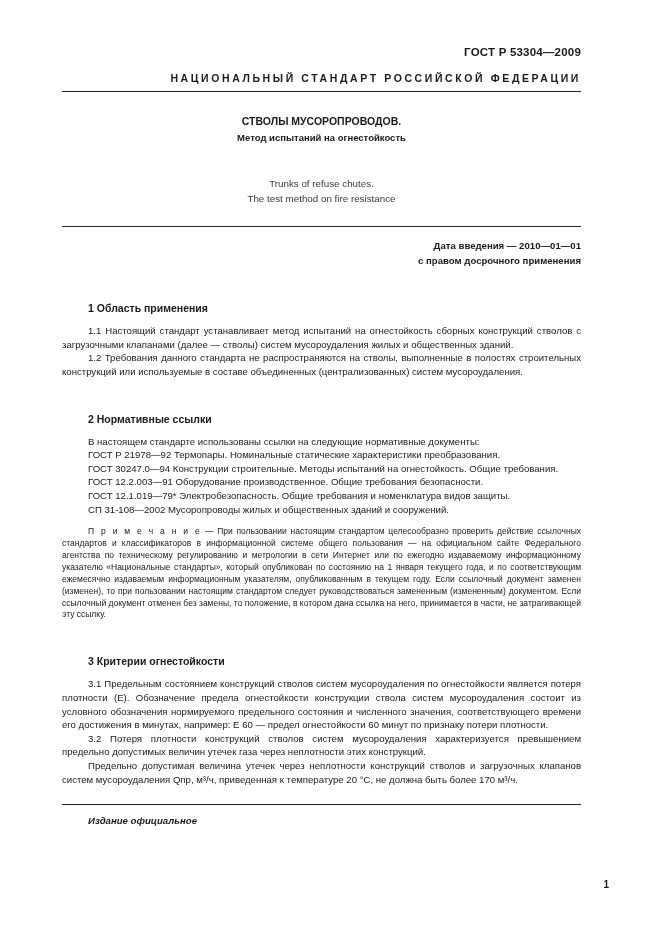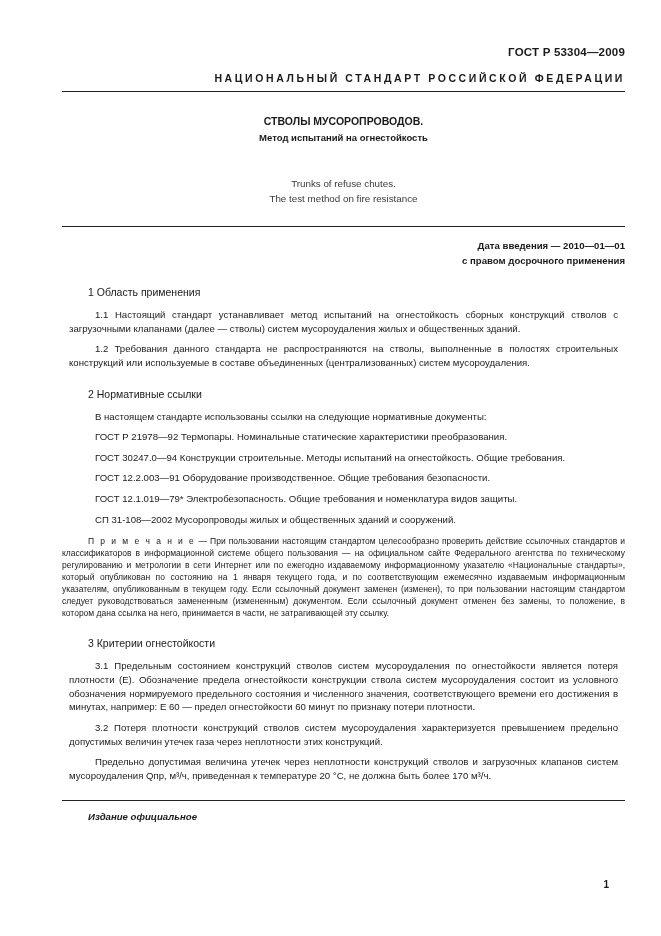--- a/index.html
+++ b/index.html
@@ -14,21 +14,21 @@
     color: #1a1a1a;
     position: relative;
     overflow: hidden;
   }
   .page {
     position: absolute;
     left: 0; top: 0;
     width: 661px;
     height: 936px;
     box-sizing: border-box;
-    padding: 46px 36px 30px 62px;
+    padding: 46px 80px 30px 62px;
   }
   .gost-code {
     text-align: right;
     font-size: 11.5px;
     font-weight: bold;
     letter-spacing: 0.2px;
     margin: 0 0 14px 0;
   }
   .nat-standard {
     text-align: right;
@@ -72,27 +72,27 @@
   }
   .intro-date {
     text-align: right;
     font-size: 9.6px;
     font-weight: bold;
     line-height: 1.5;
     margin-top: 12px;
   }
   h2.section {
     font-size: 10.5px;
-    font-weight: normal;
-    margin: 18px 0 10px 26px;
+    font-weight: bold;
+    margin: 34px 0 10px 26px;
   }
   p.body {
     font-size: 9.6px;
     line-height: 1.42;
-    margin: 7px;
+    margin: 0;
     text-align: justify;
     text-indent: 26px;
   }
   .note {
     font-size: 8.5px;
     line-height: 1.40;
     text-align: justify;
     text-indent: 26px;
     margin: 10px 0 0 0;
   }

